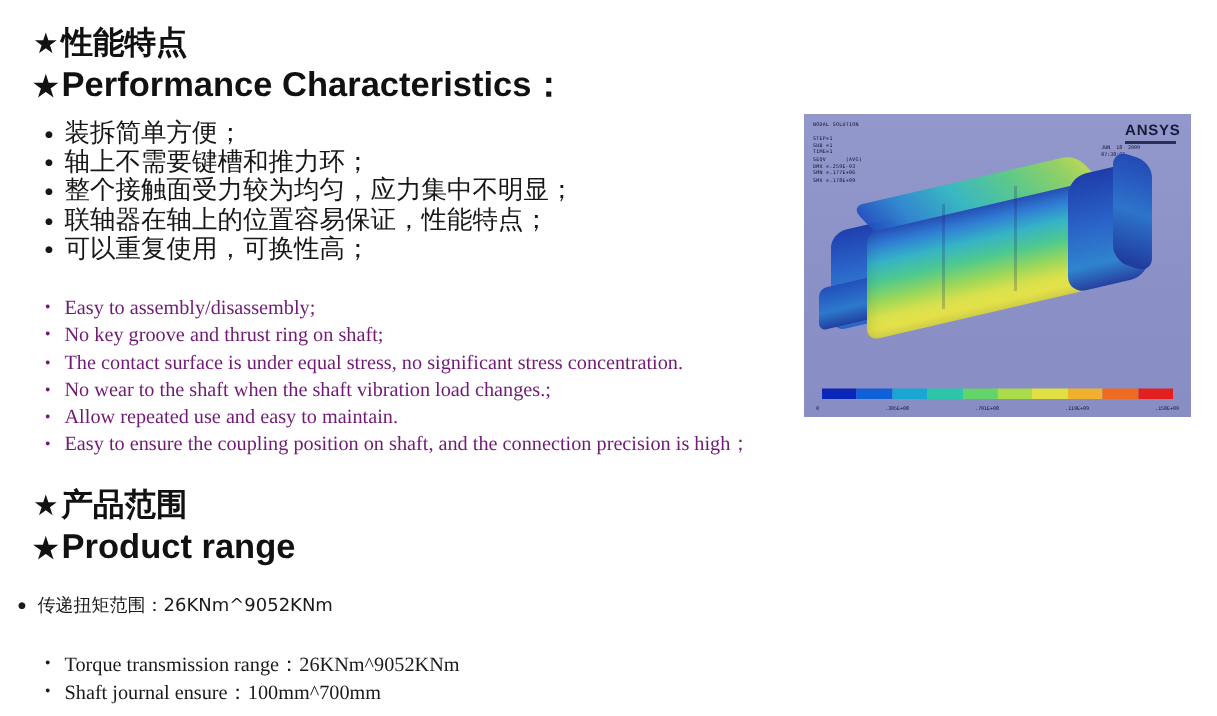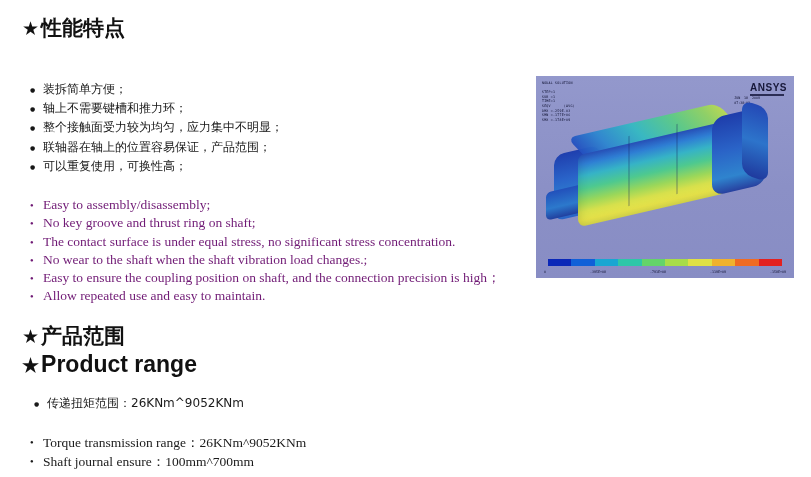--- a/index.html
+++ b/index.html
@@ -70,21 +70,21 @@
 
   #range-heading-block {
     position: absolute;
     left: 22px;
     top: 324px;
   }
   #range-heading-block .heading-cn { margin-bottom: 3px; }
 
   #range-cn-list {
     position: absolute;
-    left: 34px;
+    left: 12px;
     top: 394px;
     width: 420px;
   }
   #range-en-list {
     position: absolute;
     left: 30px;
     top: 433px;
     width: 440px;
   }
 
@@ -103,21 +103,21 @@
   ul.bullets li::before {
     content: "●";
     position: absolute;
     left: 0;
     top: 0;
     font-size: 6px;
     line-height: inherit;
   }
   .cn-item {
     font-family: "DejaVu Sans", sans-serif;
-    font-size: 12px;
+    font-size: 17px;
     line-height: 19.2px;
     color: #171717;
   }
   .en-item {
     font-family: "Liberation Serif", serif;
     font-size: 13.5px;
     line-height: 18.3px;
     color: #701a75;
   }
   .en-item::before { font-size: 6px; top: 1px; }
@@ -277,37 +277,40 @@
 </style>
 </head>
 <body>
 
 <div class="page">
 
   <div id="perf-heading-block">
     <div class="section-heading heading-cn">
       <span class="star">★</span><span>性能特点</span>
     </div>
+    <div class="section-heading heading-en">
+      <span class="star">★</span><span>Performance Characteristics：</span>
+    </div>
   </div>
 
   <ul class="bullets" id="perf-cn-list">
     <li class="cn-item">装拆简单方便；</li>
     <li class="cn-item">轴上不需要键槽和推力环；</li>
     <li class="cn-item">整个接触面受力较为均匀，应力集中不明显；</li>
-    <li class="cn-item">联轴器在轴上的位置容易保证，产品范围；</li>
+    <li class="cn-item">联轴器在轴上的位置容易保证，性能特点；</li>
     <li class="cn-item">可以重复使用，可换性高；</li>
   </ul>
 
   <ul class="bullets" id="perf-en-list">
     <li class="en-item">Easy to assembly/disassembly;</li>
     <li class="en-item">No key groove and thrust ring on shaft;</li>
     <li class="en-item">The contact surface is under equal stress, no significant stress concentration.</li>
     <li class="en-item">No wear to the shaft when the shaft vibration load changes.;</li>
+    <li class="en-item">Allow repeated use and easy to maintain.</li>
     <li class="en-item">Easy to ensure the coupling position on shaft, and the connection precision is high；</li>
-    <li class="en-item">Allow repeated use and easy to maintain.</li>
   </ul>
 
   <div id="fea-panel">
     <div class="fea-text fea-topleft">NODAL SOLUTION
 
 STEP=1
 SUB =1
 TIME=1
 SEQV      (AVG)
 DMX =.259E-03

